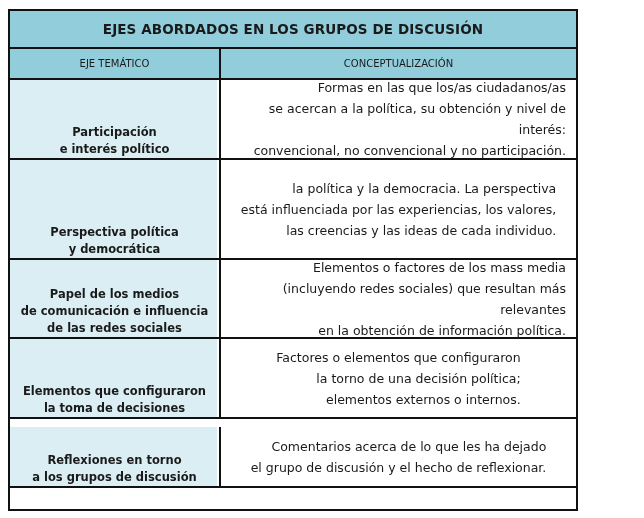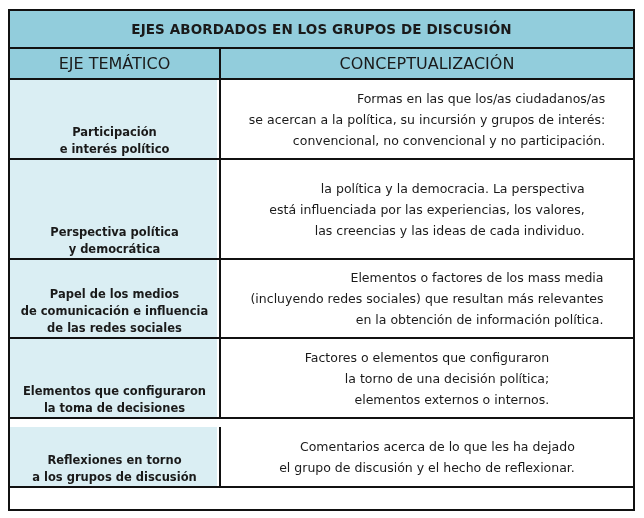--- a/index.html
+++ b/index.html
@@ -1,28 +1,28 @@
 <!DOCTYPE html>
 <html><head>
 <meta charset="utf-8">
 <style>
   html, body { margin:0; padding:0; background:#ffffff; }
   body { width:644px; height:518px; position:relative; overflow:hidden;
          font-family:"DejaVu Sans", "Liberation Sans", sans-serif; color:#1a1a1a; }
-  .tbl { position:absolute; left:8px; top:9px; width:627px; height:502px;
+  .tbl { position:absolute; left:8px; top:9px; width:570px; height:502px;
          border:2px solid #111; box-sizing:border-box; }
   .row { position:absolute; left:0; right:0; box-sizing:border-box; border-bottom:2px solid #111; }
   .cell { position:absolute; top:0; bottom:0; display:flex; align-items:center; justify-content:center;
           text-align:center; box-sizing:border-box; }
   .title-row { top:0; height:38px; background:#92CDDC; }
   .title { left:0; right:0; font-weight:bold; font-size:13.5px; letter-spacing:0.1px; }
   .head-row { top:38px; height:31px; background:#92CDDC; }
   .c1 { left:0; width:211px; border-right:2px solid #111; }
   .c2 { left:211px; right:0;text-align:right; }
-  .hc { font-size:16px; }
+  .hc { font-size:10px; }
   .body-row .c1 { background:#DAEEF3; box-shadow: inset -2px 0 0 #fff; }
   .axis { font-weight:bold; font-size:11.5px; line-height:17px;align-items:flex-end; }
   .desc { font-size:12.5px; line-height:21px; padding:0 10px;border-radius:29px; }
   .foot-row { border-bottom:none; }
   .foot { left:0; right:0; font-size:11px; }
   .line { display:block; }
 </style>
 </head>
 <body>
 
@@ -38,21 +38,21 @@
   <div class="row body-row" style="top:69px;height:80px;">
     <div class="cell c1 axis">
         <div>
       <span class="line">Participación</span>
       <span class="line">e interés político</span>
     </div>
       </div>
     <div class="cell c2 desc">
         <div>
       <span class="line">Formas en las que los/as ciudadanos/as</span>
-      <span class="line">se acercan a la política, su incursión y grupos de interés:</span>
+      <span class="line">se acercan a la política, su obtención y nivel de interés:</span>
       <span class="line">convencional, no convencional y no participación.</span>
     </div>
       </div>
   </div>
 
   <div class="row body-row" style="top:149px;height:100px;">
     <div class="cell c1 axis">
         <div>
       <span class="line">Perspectiva política</span>
       <span class="line">y democrática</span>

